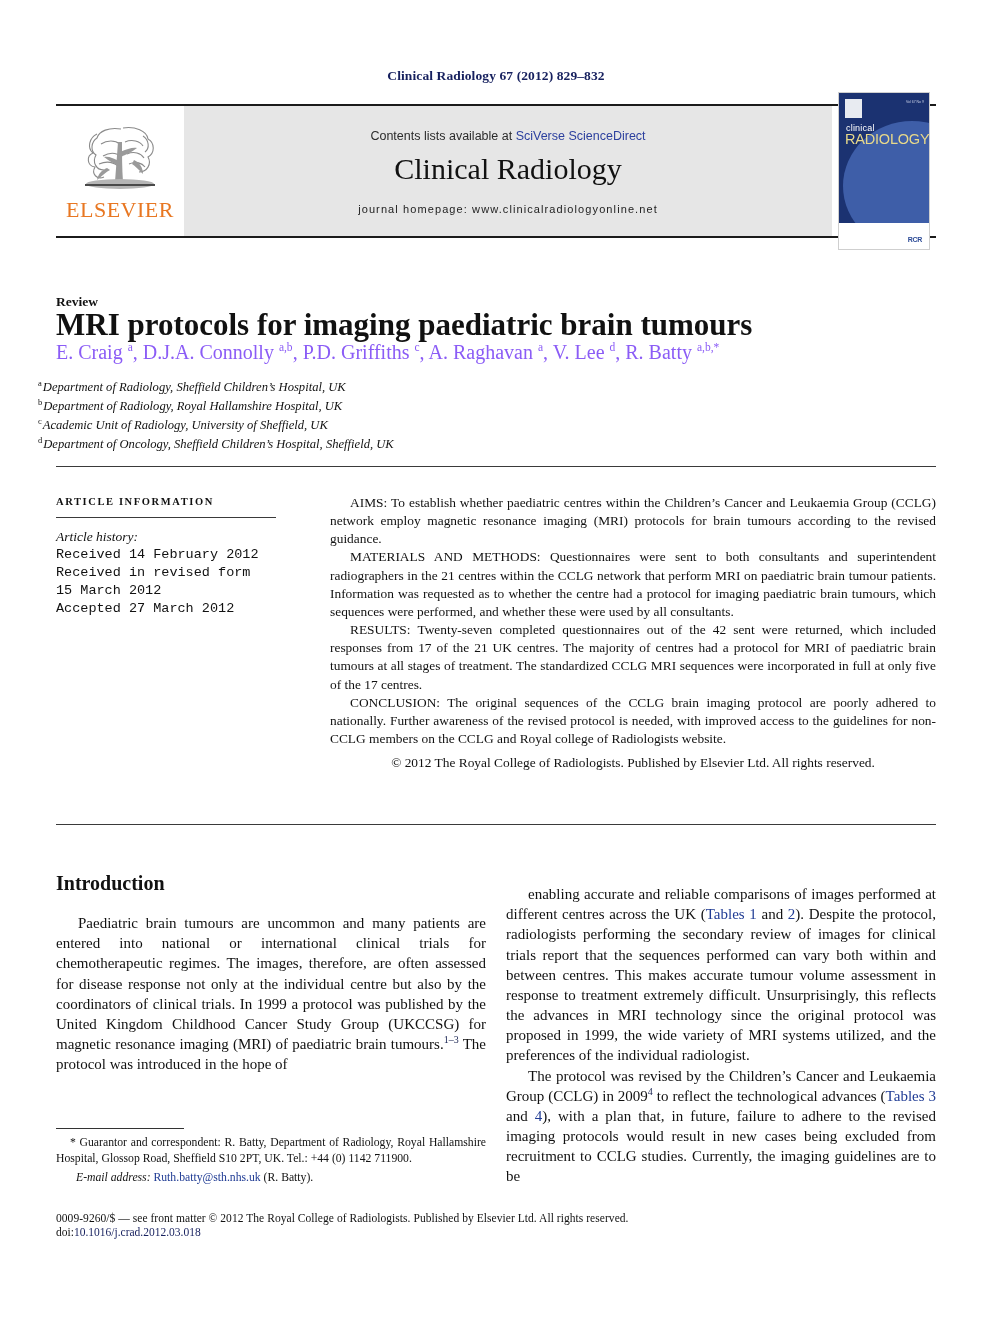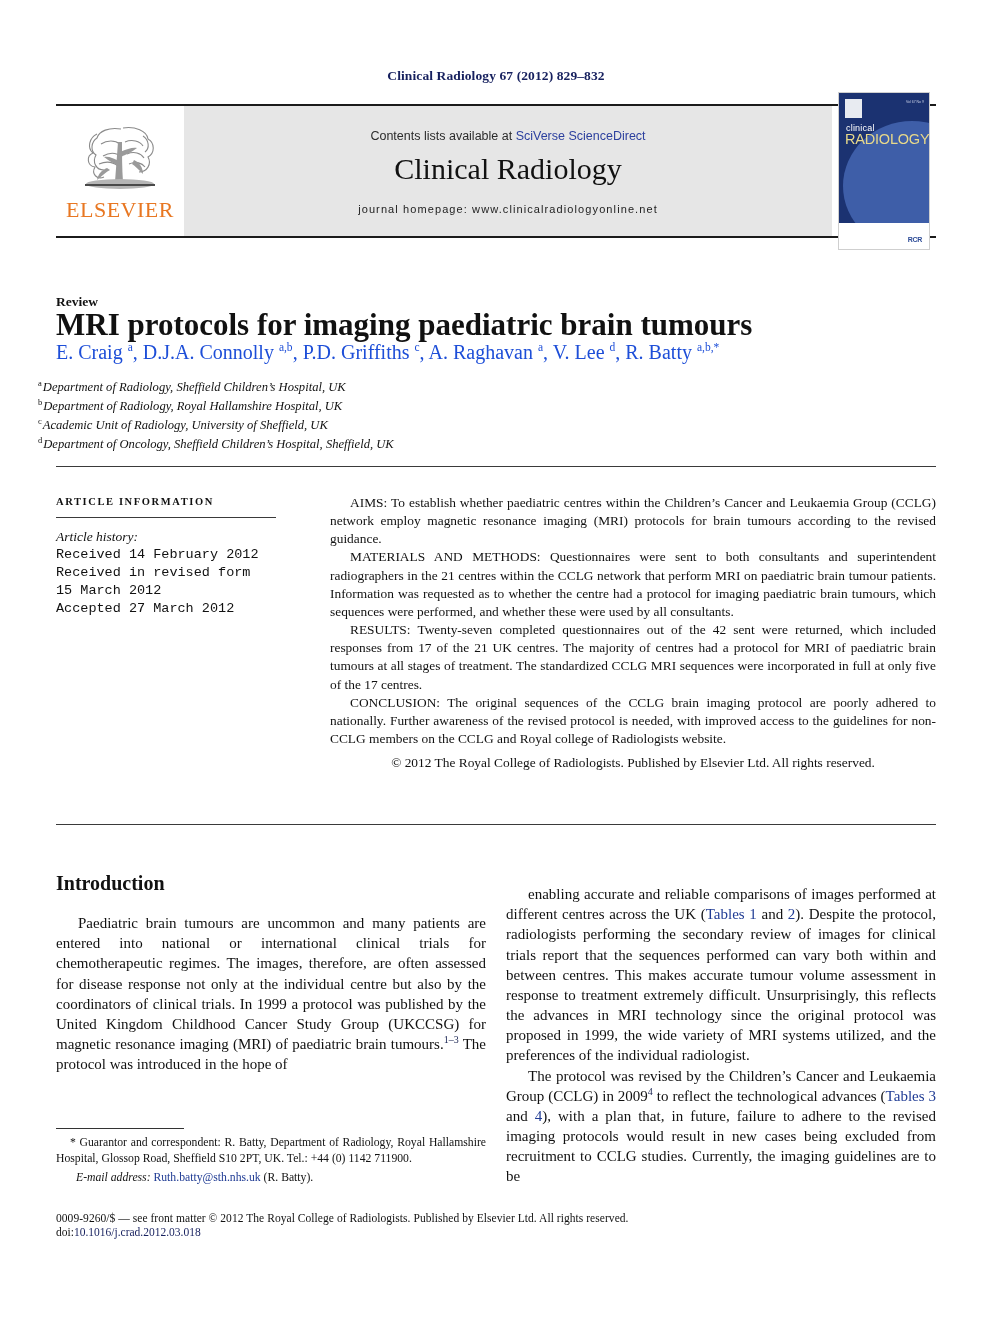--- a/index.html
+++ b/index.html
@@ -189,21 +189,21 @@
     font-size: 31px;
     line-height: 1.12;
     color: #111;
   }
   .authors {
     position: absolute;
     left: 56px; top: 340px;
     width: 880px;
     font-family: "Liberation Serif", serif;
     font-size: 20px;
-    color: #1d4ed8;
+    color: #8b5cf6;
     line-height: 1.25;
   }
   .authors sup {
     font-size: 11.5px;
     vertical-align: super;
     line-height: 0;
   }
   .affiliations {
     position: absolute;
     left: 38px; top: 378px;

